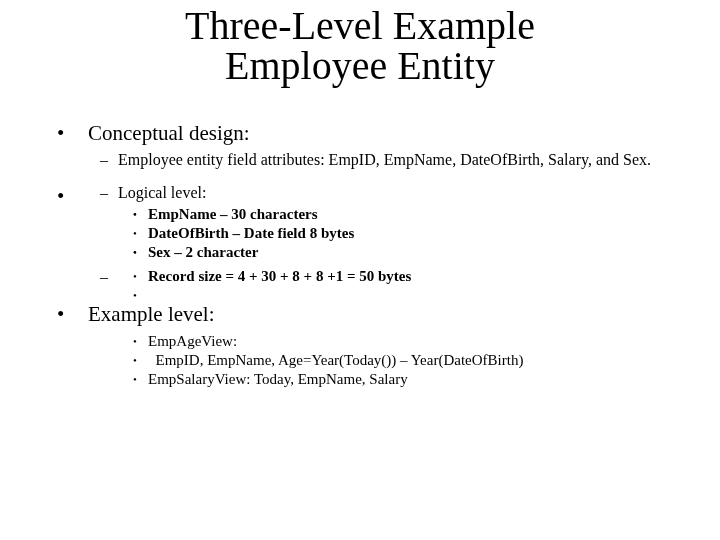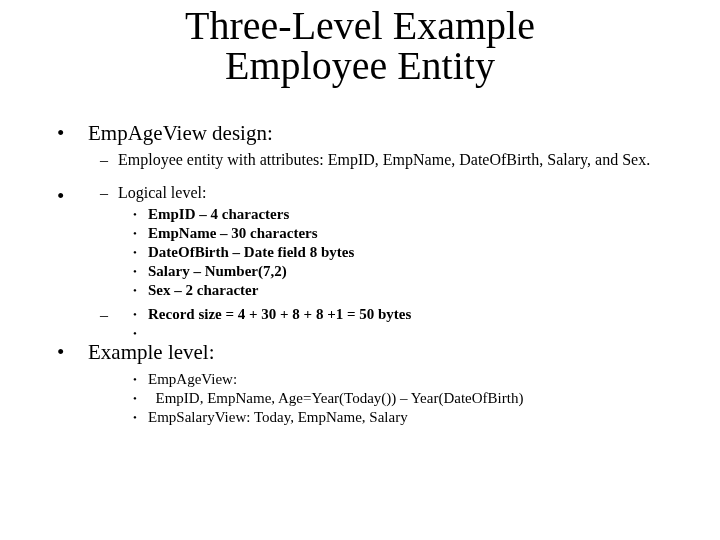--- a/index.html
+++ b/index.html
@@ -130,55 +130,53 @@
 
   <div class="title-block">
     <div class="title-line">Three-Level Example</div>
     <div class="title-line">Employee Entity</div>
   </div>
 
   <div class="body-block">
 
     <div class="row lvl1 gap-conceptual">
       <span class="bullet">•</span>
-      <span class="rowtext">EmpAgeView design:</span>
+      <span class="rowtext">Conceptual design:</span>
     </div>
 
     <div class="row lvl2 gap-sub">
       <span class="bullet">–</span>
-      <span class="rowtext">Employee entity with attributes: EmpID, EmpName, DateOfBirth, Salary, and Sex.</span>
+      <span class="rowtext">Employee entity field attributes: EmpID, EmpName, DateOfBirth, Salary, and Sex.</span>
     </div>
 
     <div class="row lvl1 gap-internal">
       <span class="bullet">•</span>
     </div>
 
     <div class="row lvl2 gap-logical">
       <span class="bullet">–</span>
       <span class="rowtext">Logical level:</span>
     </div>
 
     <div class="row lvl3 gap-sub">
       <span class="bullet">•</span>
-      <span class="rowtext">EmpID – 4 characters</span>
     </div>
 
     <div class="row lvl3">
       <span class="bullet">•</span>
       <span class="rowtext">EmpName – 30 characters</span>
     </div>
 
     <div class="row lvl3">
       <span class="bullet">•</span>
       <span class="rowtext">DateOfBirth – Date field 8 bytes</span>
     </div>
 
     <div class="row lvl3">
       <span class="bullet">•</span>
-      <span class="rowtext">Salary – Number(7,2)</span>
     </div>
 
     <div class="row lvl3">
       <span class="bullet">•</span>
       <span class="rowtext">Sex – 2 character</span>
     </div>
 
     <div class="row lvl2 gap-physical">
       <span class="bullet">–</span>
     </div>

